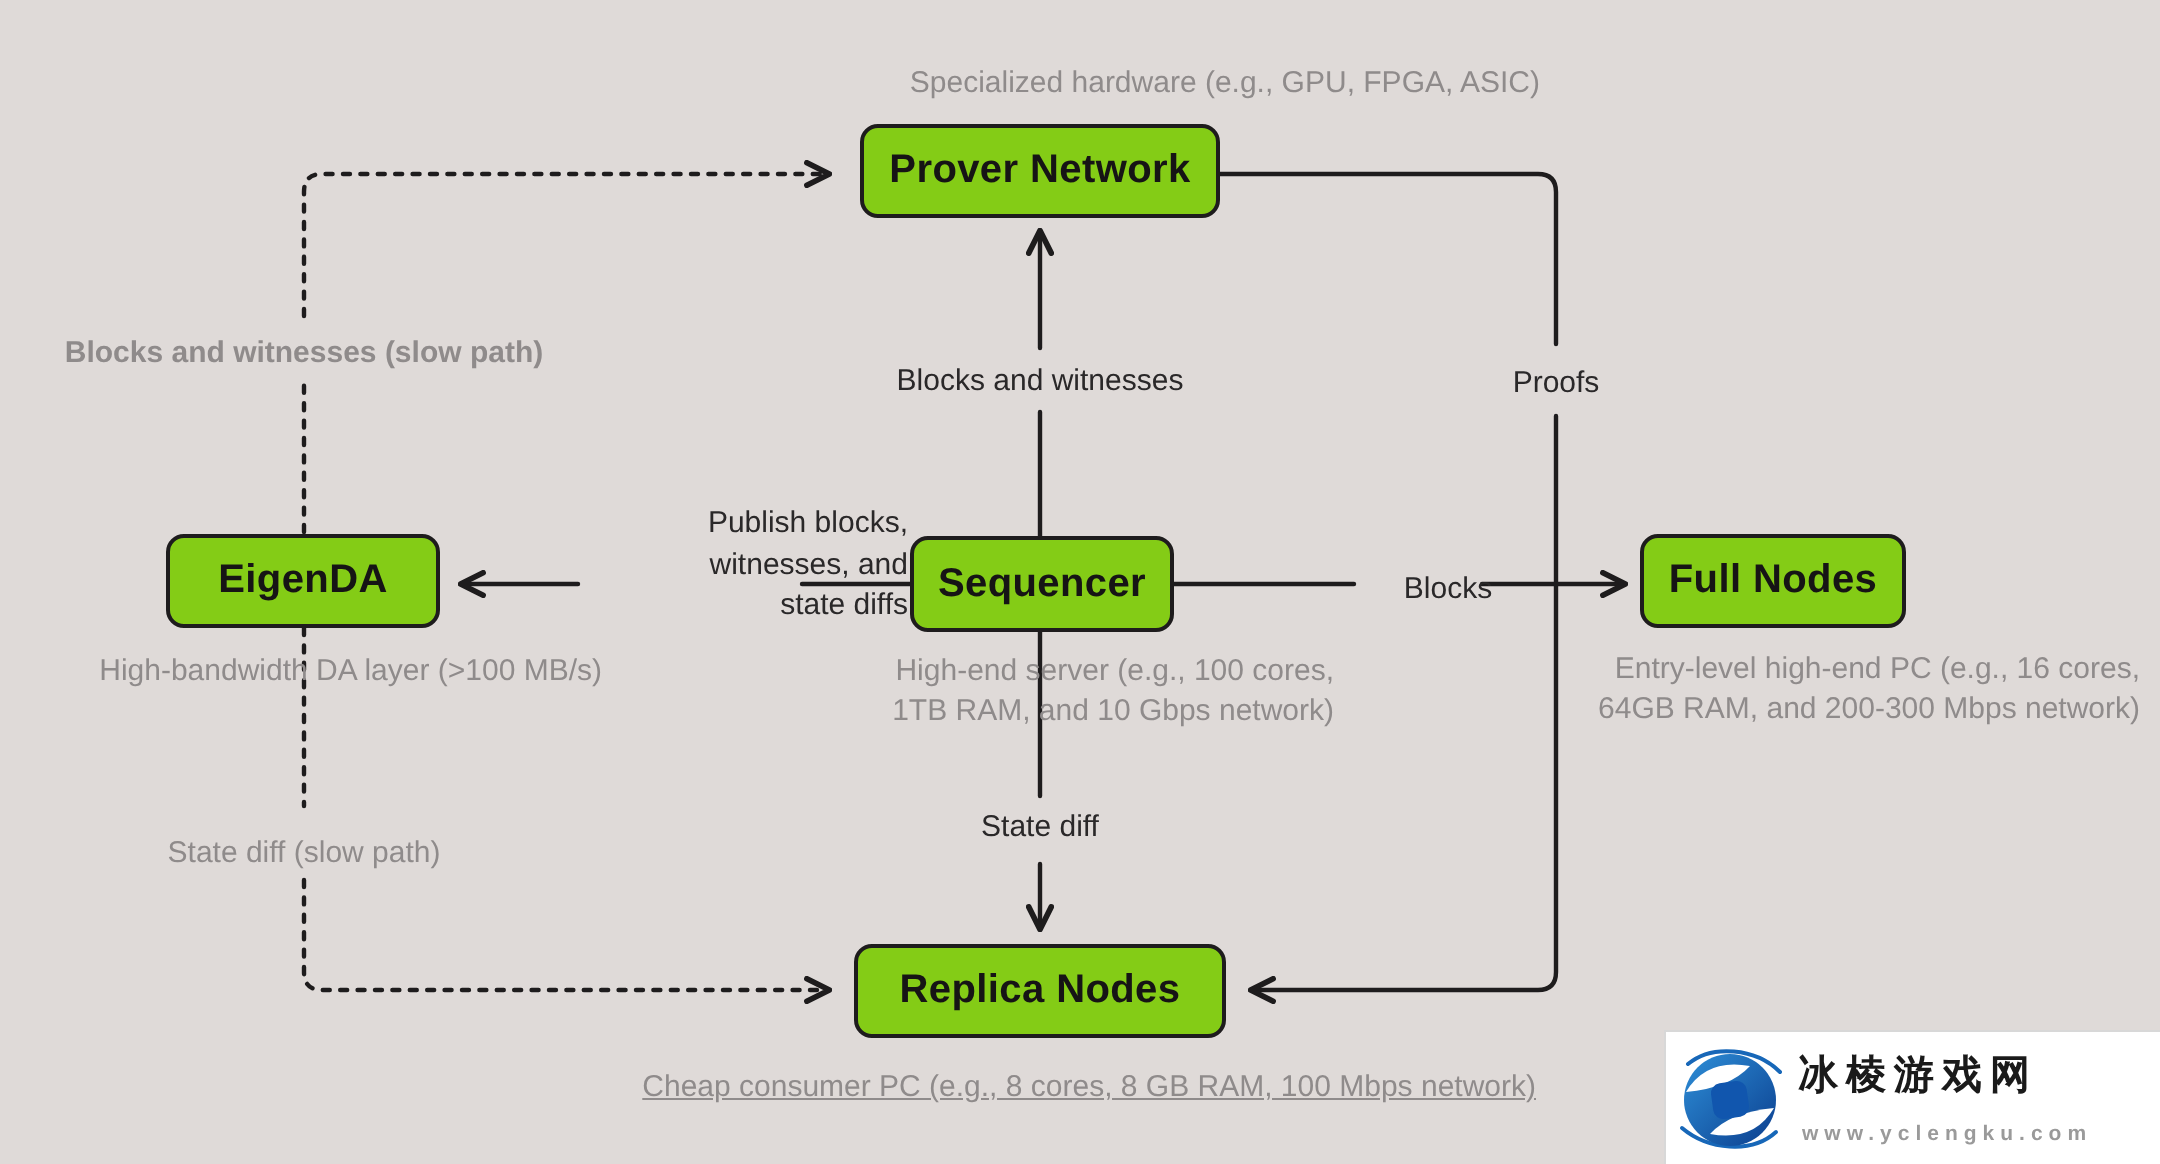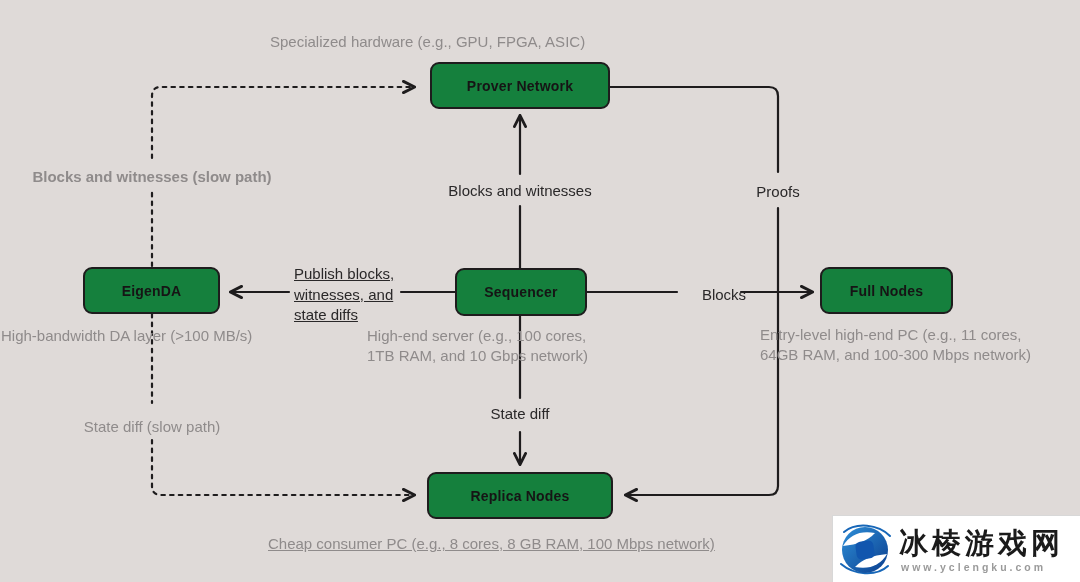--- a/index.html
+++ b/index.html
@@ -10,75 +10,75 @@
   .canvas{
     position:relative;
     width:1080px;height:582px;
     background:#dfdad8;
     overflow:hidden;
   }
   .wires{position:absolute;left:0;top:0;width:1080px;height:582px;}
   .node{
     position:absolute;
     display:flex;align-items:center;justify-content:center;
-    background:#15803d;
+    background:#84cc16;
     border:2.5px solid #1e1c1d;
     border-radius:9px;
     font-weight:bold;
-    font-size:14px;
+    font-size:20px;
     color:#161415;
     box-sizing:border-box;
     letter-spacing:.2px;
   }
   .node-prover   {left:430px;top:62px; width:180px;height:47px;}
   .node-eigenda  {left:83px; top:267px;width:137px;height:47px;}
   .node-sequencer{left:455px;top:268px;width:132px;height:48px;}
   .node-full     {left:820px;top:267px;width:133px;height:47px;}
   .node-replica  {left:427px;top:472px;width:186px;height:47px;}
   .caption{
     position:absolute;
     color:#8f8b8b;
     font-size:15px;
     line-height:20px;
-    text-align:left;
+    text-align:right;
   }
   .cap-prover  {left:270px;top:32px; width:500px;}
   .cap-eigenda {left:1px;  top:326px;width:300px;}
   .cap-sequencer{left:367px;top:326px;width:300px;}
   .cap-full    {left:760px;top:325px;width:310px;}
   .cap-replica {left:268px;top:534px;width:500px;text-decoration:underline;}
   .edge-label{
     position:absolute;
     color:#2a2829;
     font-size:15px;
     line-height:20px;
     text-align:center;
   }
   .edge-label.muted{color:#8f8b8b;}
   .lbl-slow-top   {left:2px;  top:167px;width:300px;font-weight:bold;}
   .lbl-blocks-wit {left:370px;top:181px;width:300px;}
   .lbl-proofs     {left:678px;top:182px;width:200px;}
-  .lbl-publish    {left:294px;top:264px;width:160px;text-align:left;line-height:20.5px;text-decoration:underline;}
+  .lbl-publish    {left:294px;top:252px;width:160px;text-align:right;line-height:20.5px;}
   .lbl-blocks     {left:674px;top:285px;width:100px;}
   .lbl-statediff  {left:420px;top:404px;width:200px;}
   .lbl-slow-bottom{left:2px;  top:417px;width:300px;}
   .edge-label span,.caption span{display:block;}
   .watermark{
     position:absolute;
     left:832px;top:515px;
     width:248px;height:67px;
     background:#ffffff;
     border-left:1px solid #d8d8d8;
     border-top:1px solid #d8d8d8;
     box-sizing:border-box;
   }
   .wm-logo{position:absolute;left:5px;top:4px;}
   .wm-name{
     position:absolute;left:66px;top:8px;width:176px;
-    font-size:29px;font-weight:bold;color:#1a1a1a;
+    font-size:20px;font-weight:bold;color:#1a1a1a;
     letter-spacing:4px;white-space:nowrap;
     font-family:"Liberation Sans",sans-serif;
   }
   .wm-url{
     position:absolute;left:68px;top:45px;width:176px;
     font-size:10.5px;color:#9a9a9a;letter-spacing:3px;
     white-space:nowrap;font-weight:bold;
   }
 </style>
 </head>
@@ -135,22 +135,22 @@
     <span>Replica Nodes</span>
   </div>
 
   <div class="caption cap-prover">Specialized hardware (e.g., GPU, FPGA, ASIC)</div>
   <div class="caption cap-eigenda">High-bandwidth DA layer (&gt;100 MB/s)</div>
   <div class="caption cap-sequencer">
     <span>High-end server (e.g., 100 cores,</span>
     <span>1TB RAM, and 10 Gbps network)</span>
   </div>
   <div class="caption cap-full">
-    <span>Entry-level high-end PC (e.g., 11 cores,</span>
-    <span>64GB RAM, and 100-300 Mbps network)</span>
+    <span>Entry-level high-end PC (e.g., 16 cores,</span>
+    <span>64GB RAM, and 200-300 Mbps network)</span>
   </div>
   <div class="caption cap-replica">Cheap consumer PC (e.g., 8 cores, 8 GB RAM, 100 Mbps network)</div>
 
   <div class="edge-label muted lbl-slow-top">Blocks and witnesses (slow path)</div>
   <div class="edge-label lbl-blocks-wit">Blocks and witnesses</div>
   <div class="edge-label lbl-proofs">Proofs</div>
   <div class="edge-label lbl-publish">
     <span>Publish blocks,</span>
     <span>witnesses, and</span>
     <span>state diffs</span>

